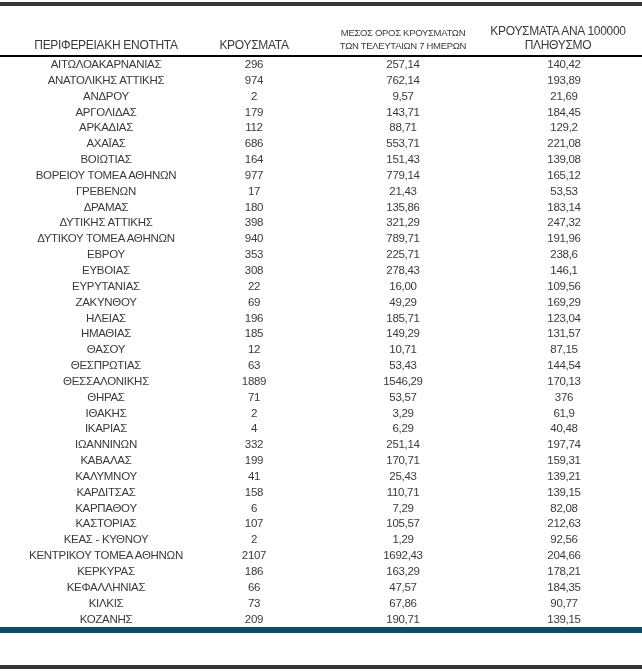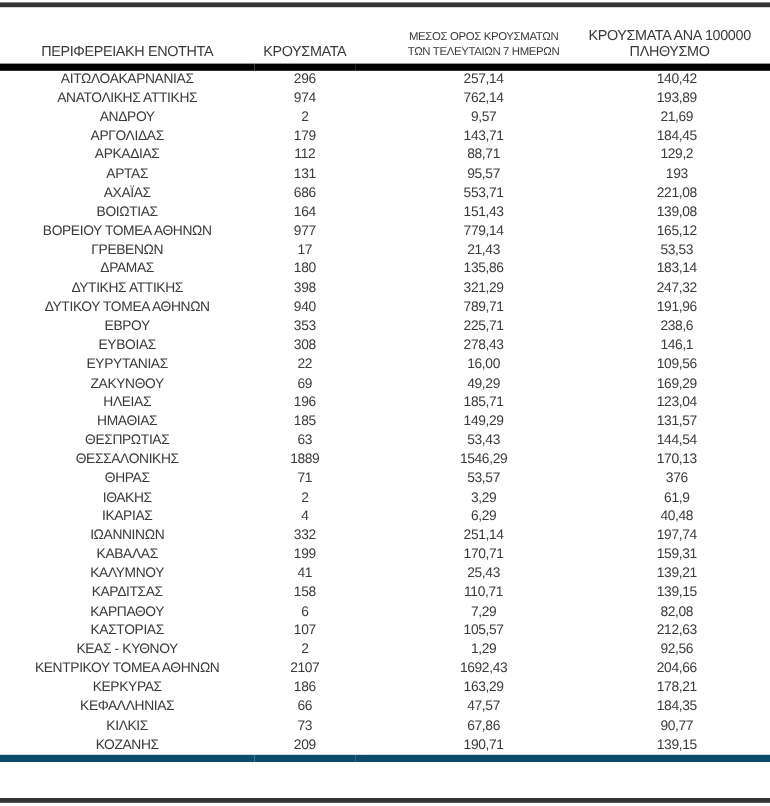--- a/index.html
+++ b/index.html
@@ -34,21 +34,21 @@
   thead th {
     height: 56px;
     vertical-align: bottom;
     font-weight: normal;
     font-size: 12px;
     line-height: 14px;
     letter-spacing: -0.3px;
     text-align: center;
     color: #3a3a3a;
     padding: 0 0 3px 0;
-    border-bottom: 6px solid #000000;
+    border-bottom: 2px solid #000000;
     white-space: nowrap;
   }
   thead th.h-avg7 { font-size: 9.5px; line-height: 13px; padding-left: 20px; }
   thead th.h-per100k { padding-right: 16px; }
 
   tbody td {
     height: 15.85px;
     font-size: 11.5px;
     line-height: 15.85px;
     letter-spacing: -0.3px;
@@ -119,26 +119,20 @@
           <td>143,71</td>
           <td>184,45</td>
         </tr>
         <tr>
           <td>ΑΡΚΑΔΙΑΣ</td>
           <td>112</td>
           <td>88,71</td>
           <td>129,2</td>
         </tr>
         <tr>
-          <td>ΑΡΤΑΣ</td>
-          <td>131</td>
-          <td>95,57</td>
-          <td>193</td>
-        </tr>
-        <tr>
           <td>ΑΧΑΪΑΣ</td>
           <td>686</td>
           <td>553,71</td>
           <td>221,08</td>
         </tr>
         <tr>
           <td>ΒΟΙΩΤΙΑΣ</td>
           <td>164</td>
           <td>151,43</td>
           <td>139,08</td>
@@ -203,20 +197,26 @@
           <td>185,71</td>
           <td>123,04</td>
         </tr>
         <tr>
           <td>ΗΜΑΘΙΑΣ</td>
           <td>185</td>
           <td>149,29</td>
           <td>131,57</td>
         </tr>
         <tr>
+          <td>ΘΑΣΟΥ</td>
+          <td>12</td>
+          <td>10,71</td>
+          <td>87,15</td>
+        </tr>
+        <tr>
           <td>ΘΕΣΠΡΩΤΙΑΣ</td>
           <td>63</td>
           <td>53,43</td>
           <td>144,54</td>
         </tr>
         <tr>
           <td>ΘΕΣΣΑΛΟΝΙΚΗΣ</td>
           <td>1889</td>
           <td>1546,29</td>
           <td>170,13</td>

